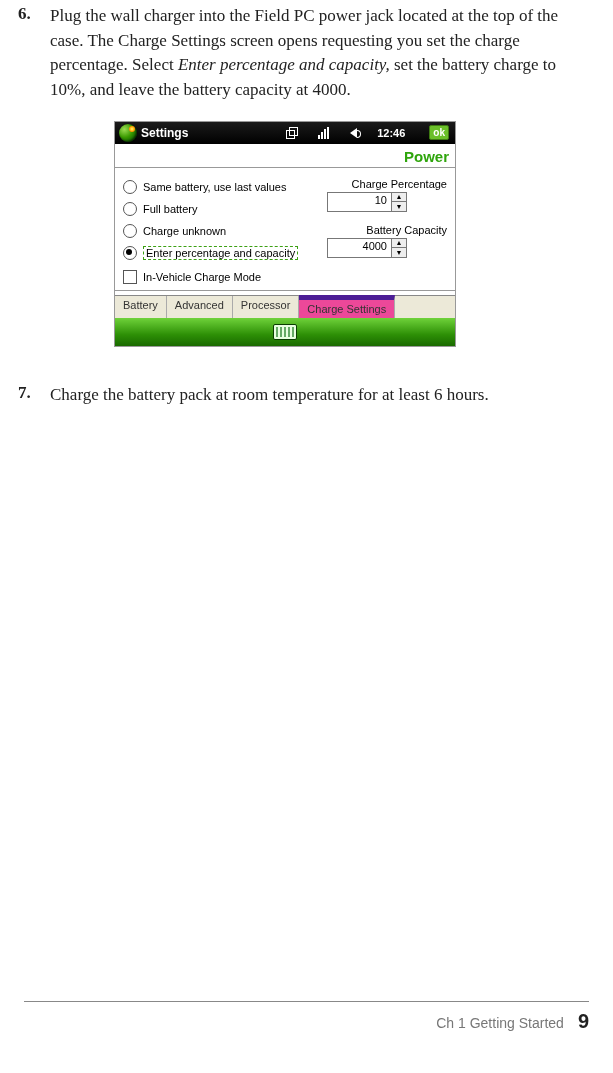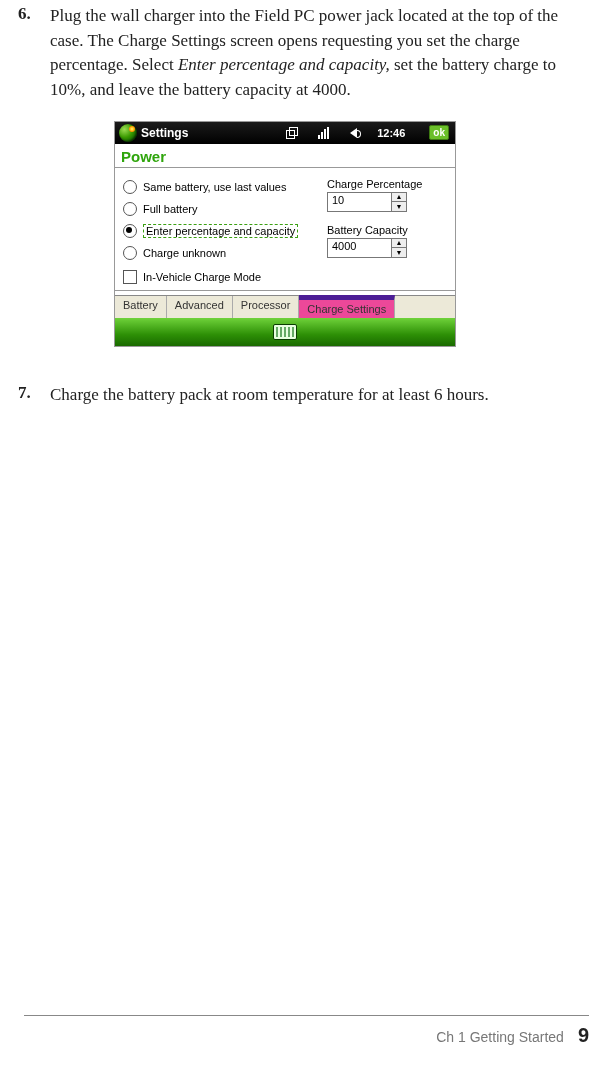--- a/index.html
+++ b/index.html
@@ -38,20 +38,21 @@
   .shot-wrap {
     margin: 18px 0 0 96px;
   }
   .screenshot {
     width: 340px;
     border: 1px solid #999;
     font-family: Tahoma, Verdana, sans-serif;
     font-size: 11px;
     color: #000;
     background: #fff;
+    text-align: right;
   }
   .titlebar {
     height: 22px;
     background: linear-gradient(to bottom, #1b1b1b 0%, #000 100%);
     color: #fff;
     display: flex;
     align-items: center;
     padding: 0 2px;
   }
   .startorb {
@@ -135,21 +136,21 @@
     display:flex;align-items:center;justify-content:center;
   }
   .kbd{
     width:22px;height:14px;border:1px solid #0a3d00;background:#e8ffe0;
     border-radius:2px;position:relative;
   }
   .kbd:before{content:"";position:absolute;left:2px;right:2px;top:2px;bottom:2px;
     background:repeating-linear-gradient(to right,#6a6 0 2px,#e8ffe0 2px 4px);}
   .step7{margin-top:36px;}
   .footer{
-    position:absolute;left:24px;right:24px;bottom:30px;
+    position:absolute;left:24px;right:24px;bottom:44px;
     border-top:1px solid #888;padding-top:8px;
     display:flex;justify-content:flex-end;align-items:baseline;
     font-family:Arial, Helvetica, sans-serif;color:#777;
   }
   .footer .ch{font-size:14px;}
   .footer .pageno{font-size:20px;font-weight:900;color:#222;margin-left:14px;}
 </style>
 </head>
 <body>
 
@@ -188,27 +189,27 @@
       <div class="content">
         <div class="col">
           <div class="radio-row">
             <span class="radio"></span>
             <span class="radio-label">Same battery, use last values</span>
           </div>
           <div class="radio-row">
             <span class="radio"></span>
             <span class="radio-label">Full battery</span>
           </div>
+          <div class="radio-row">
+            <span class="radio"></span>
+            <span class="radio-label">Charge unknown</span>
+          </div>
           <div class="radio-row sel">
             <span class="radio checked"></span>
             <span class="radio-label">Enter percentage and capacity</span>
-          </div>
-          <div class="radio-row">
-            <span class="radio"></span>
-            <span class="radio-label">Charge unknown</span>
           </div>
         </div>
 
         <div class="col" style="flex:0 0 120px">
           <div class="field-label">Charge Percentage</div>
           <div class="numfield">
             <div class="val">10</div>
             <div class="spinner">
               <div>▲</div>
               <div>▼</div>

